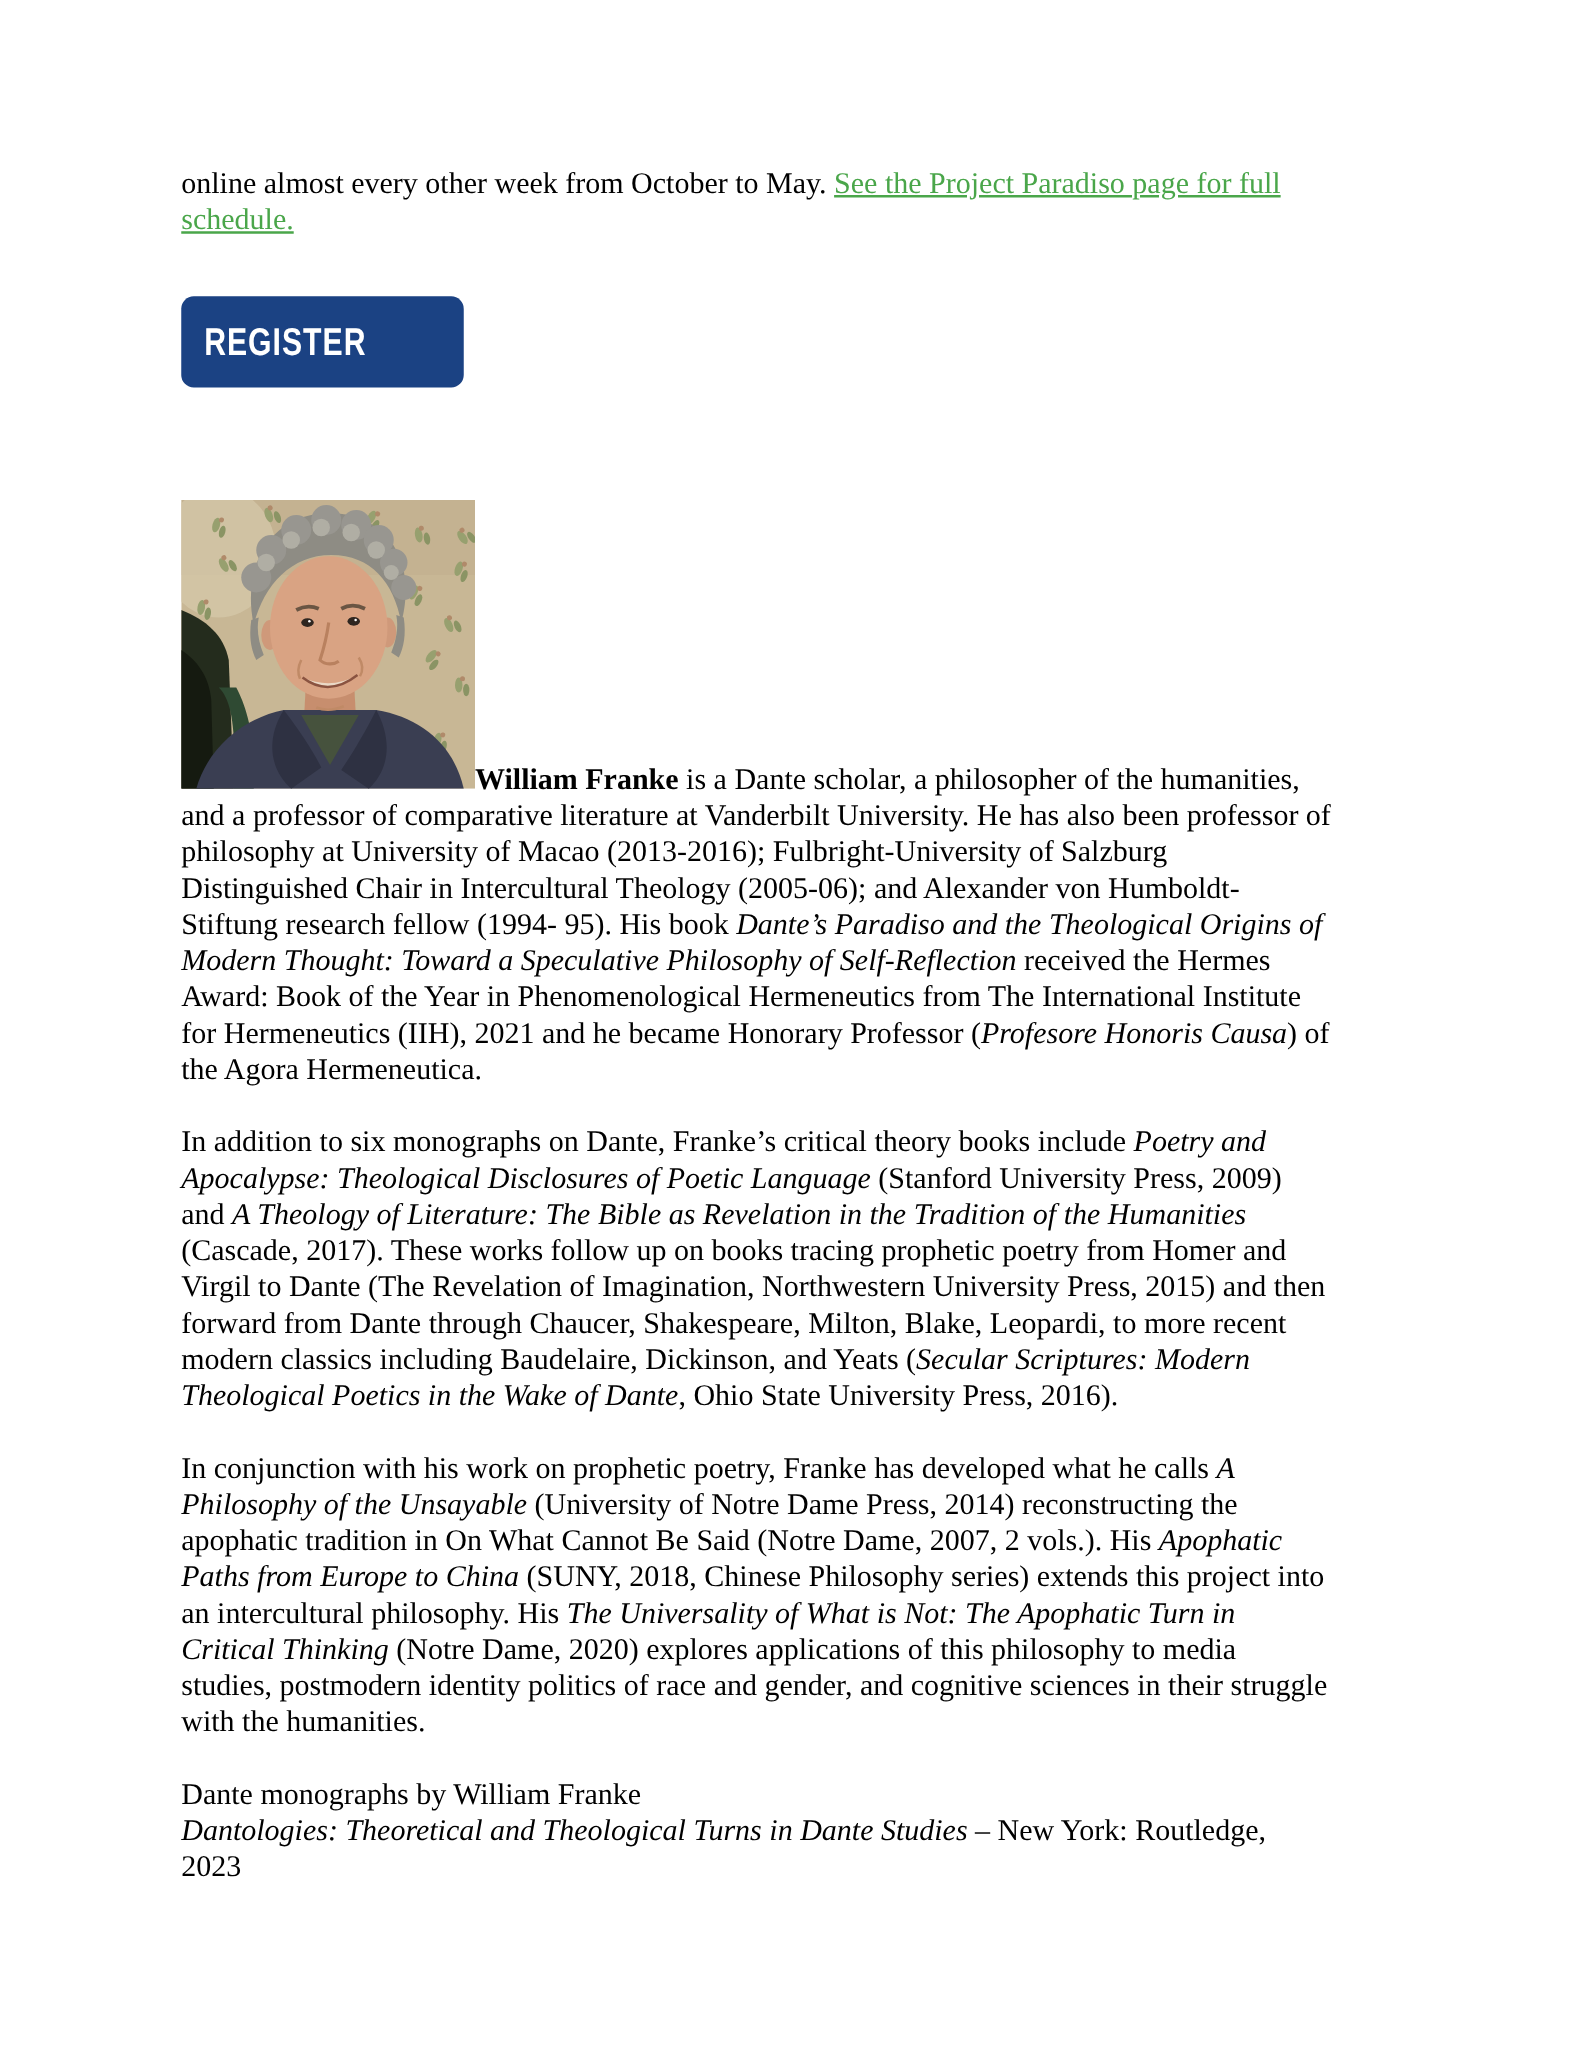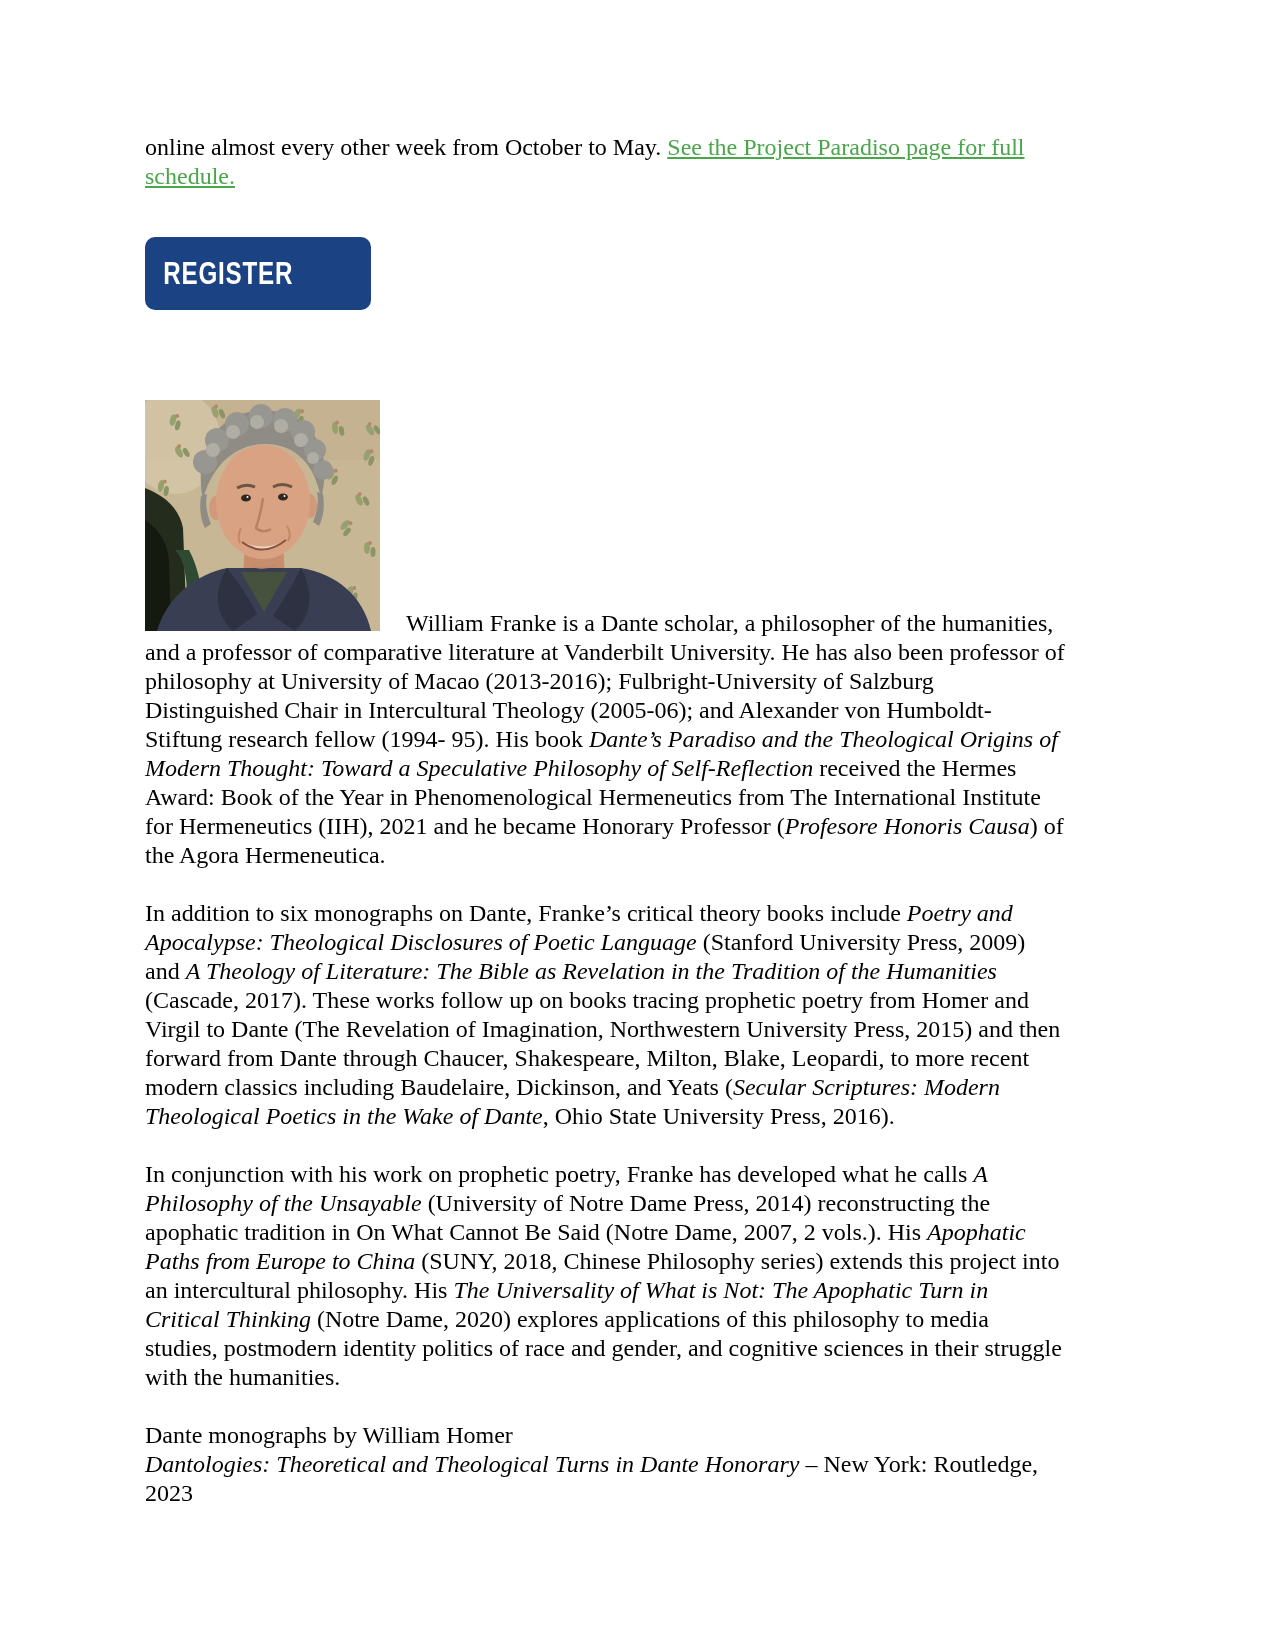--- a/index.html
+++ b/index.html
@@ -27,21 +27,21 @@
   }
   .register-btn .label{
     font-family:"Liberation Sans", sans-serif;
     font-weight:700;font-size:31px;letter-spacing:1px;
     color:var(--btn-text);
     display:inline-block;transform:scaleX(0.78);
   }
   .bio p{margin:29px 0 0 0;}
   .bio p.first-para{margin-top:90px;}
   svg.photo{width:235px;height:231px;}
-  .run-b{font-weight:normal;padding-left:26px;}
+  .run-b{font-weight:bold;}
   .run-i{font-style:italic;}
   .line{display:block;}
 </style>
 </head>
 <body>
 
 <div class="page">
 
   <p class="intro"><span>online almost every other week from October to May. </span><a href="#" class="green-link">See the Project Paradiso page for full schedule.</a></p>
 
@@ -119,18 +119,18 @@
           <path d="M97,142 Q118,158 141,140 Q120,152 97,142 Z" fill="#ead9c6"></path>
           <path d="M97,142 Q118,158 141,140" stroke="#8a5340" stroke-width="2" fill="none"></path>
           <path d="M108,166 Q118,170 130,165" stroke="#c08a66" stroke-width="2" fill="none"></path>
         </svg><span><span class="run-b">William Franke</span><span> is a Dante scholar, a philosopher of the humanities, and a professor of comparative literature at Vanderbilt University. He has also been professor of philosophy at University of Macao (2013-2016); Fulbright-University of Salzburg Distinguished Chair in Intercultural Theology (2005-06); and Alexander von Humboldt-Stiftung research fellow (1994- 95). His book </span><span class="run-i">Dante’s Paradiso and the Theological Origins of Modern Thought: Toward a Speculative Philosophy of Self-Reflection</span><span> received the Hermes Award: Book of the Year in Phenomenological Hermeneutics from The International Institute for Hermeneutics (IIH), 2021 and he became Honorary Professor (</span><span class="run-i">Profesore Honoris Causa</span><span>) of the Agora Hermeneutica.</span></span></p>
 
     <p><span>In addition to six monographs on Dante, Franke’s critical theory books include </span><span class="run-i">Poetry and Apocalypse: Theological Disclosures of Poetic Language</span><span> (Stanford University Press, 2009) and </span><span class="run-i">A Theology of Literature: The Bible as Revelation in the Tradition of the Humanities</span><span> (Cascade, 2017). These works follow up on books tracing prophetic poetry from Homer and Virgil to Dante (The Revelation of Imagination, Northwestern University Press, 2015) and then forward from Dante through Chaucer, Shakespeare, Milton, Blake, Leopardi, to more recent modern classics including Baudelaire, Dickinson, and Yeats (</span><span class="run-i">Secular Scriptures: Modern Theological Poetics in the Wake of Dante</span><span>, Ohio State University Press, 2016).</span></p>
 
     <p><span>In conjunction with his work on prophetic poetry, Franke has developed what he calls </span><span class="run-i">A Philosophy of the Unsayable</span><span> (University of Notre Dame Press, 2014) reconstructing the apophatic tradition in On What Cannot Be Said (Notre Dame, 2007, 2 vols.). His </span><span class="run-i">Apophatic Paths from Europe to China</span><span> (SUNY, 2018, Chinese Philosophy series) extends this project into an intercultural philosophy. His </span><span class="run-i">The Universality of What is Not: The Apophatic Turn in Critical Thinking</span><span> (Notre Dame, 2020) explores applications of this philosophy to media studies, postmodern identity politics of race and gender, and cognitive sciences in their struggle with the humanities.</span></p>
 
     <p>
-        <span class="line"><span>Dante monographs by William Homer</span></span>
-        <span class="line"><span class="run-i">Dantologies: Theoretical and Theological Turns in Dante Honorary</span><span> – New York: Routledge, 2023</span></span>
+        <span class="line"><span>Dante monographs by William Franke</span></span>
+        <span class="line"><span class="run-i">Dantologies: Theoretical and Theological Turns in Dante Studies</span><span> – New York: Routledge, 2023</span></span>
       </p>
 
   </div>
 </div>
 
 </body></html>

